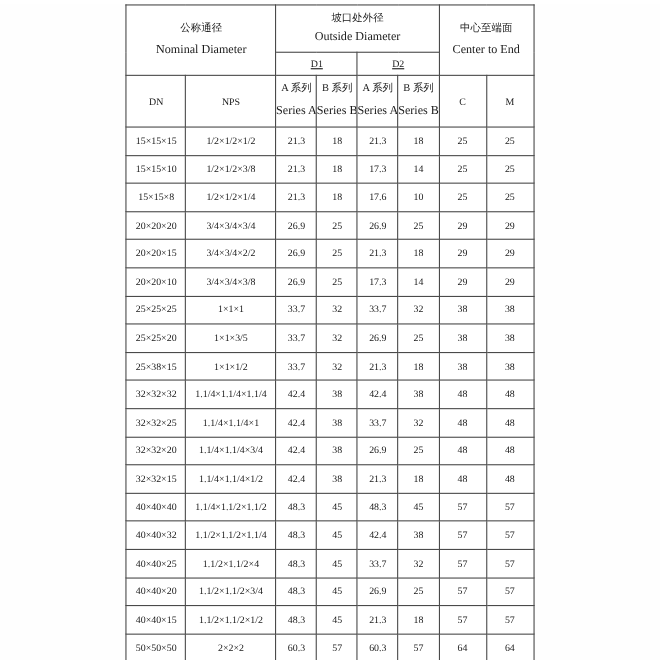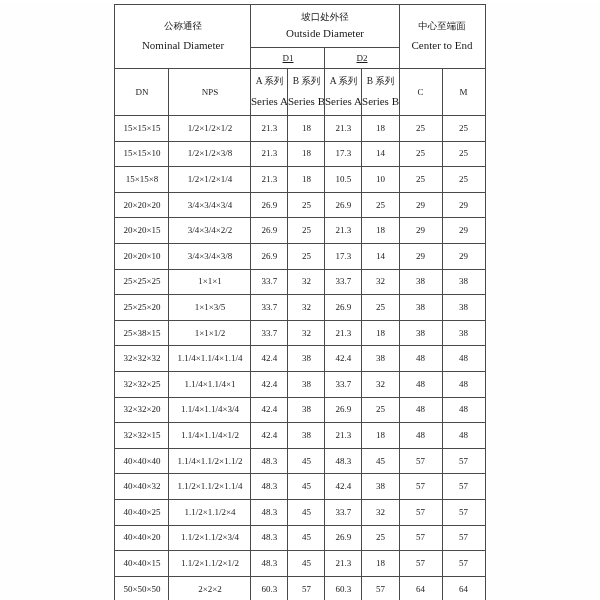--- a/index.html
+++ b/index.html
@@ -144,21 +144,21 @@
           <td class="data-cell">17.3</td>
           <td class="data-cell">14</td>
           <td class="data-cell">25</td>
           <td class="data-cell">25</td>
         </tr>
         <tr>
           <td class="data-cell">15×15×8</td>
           <td class="data-cell">1/2×1/2×1/4</td>
           <td class="data-cell">21.3</td>
           <td class="data-cell">18</td>
-          <td class="data-cell">10.5</td>
+          <td class="data-cell">17.6</td>
           <td class="data-cell">10</td>
           <td class="data-cell">25</td>
           <td class="data-cell">25</td>
         </tr>
         <tr>
           <td class="data-cell">20×20×20</td>
           <td class="data-cell">3/4×3/4×3/4</td>
           <td class="data-cell">26.9</td>
           <td class="data-cell">25</td>
           <td class="data-cell">26.9</td>

